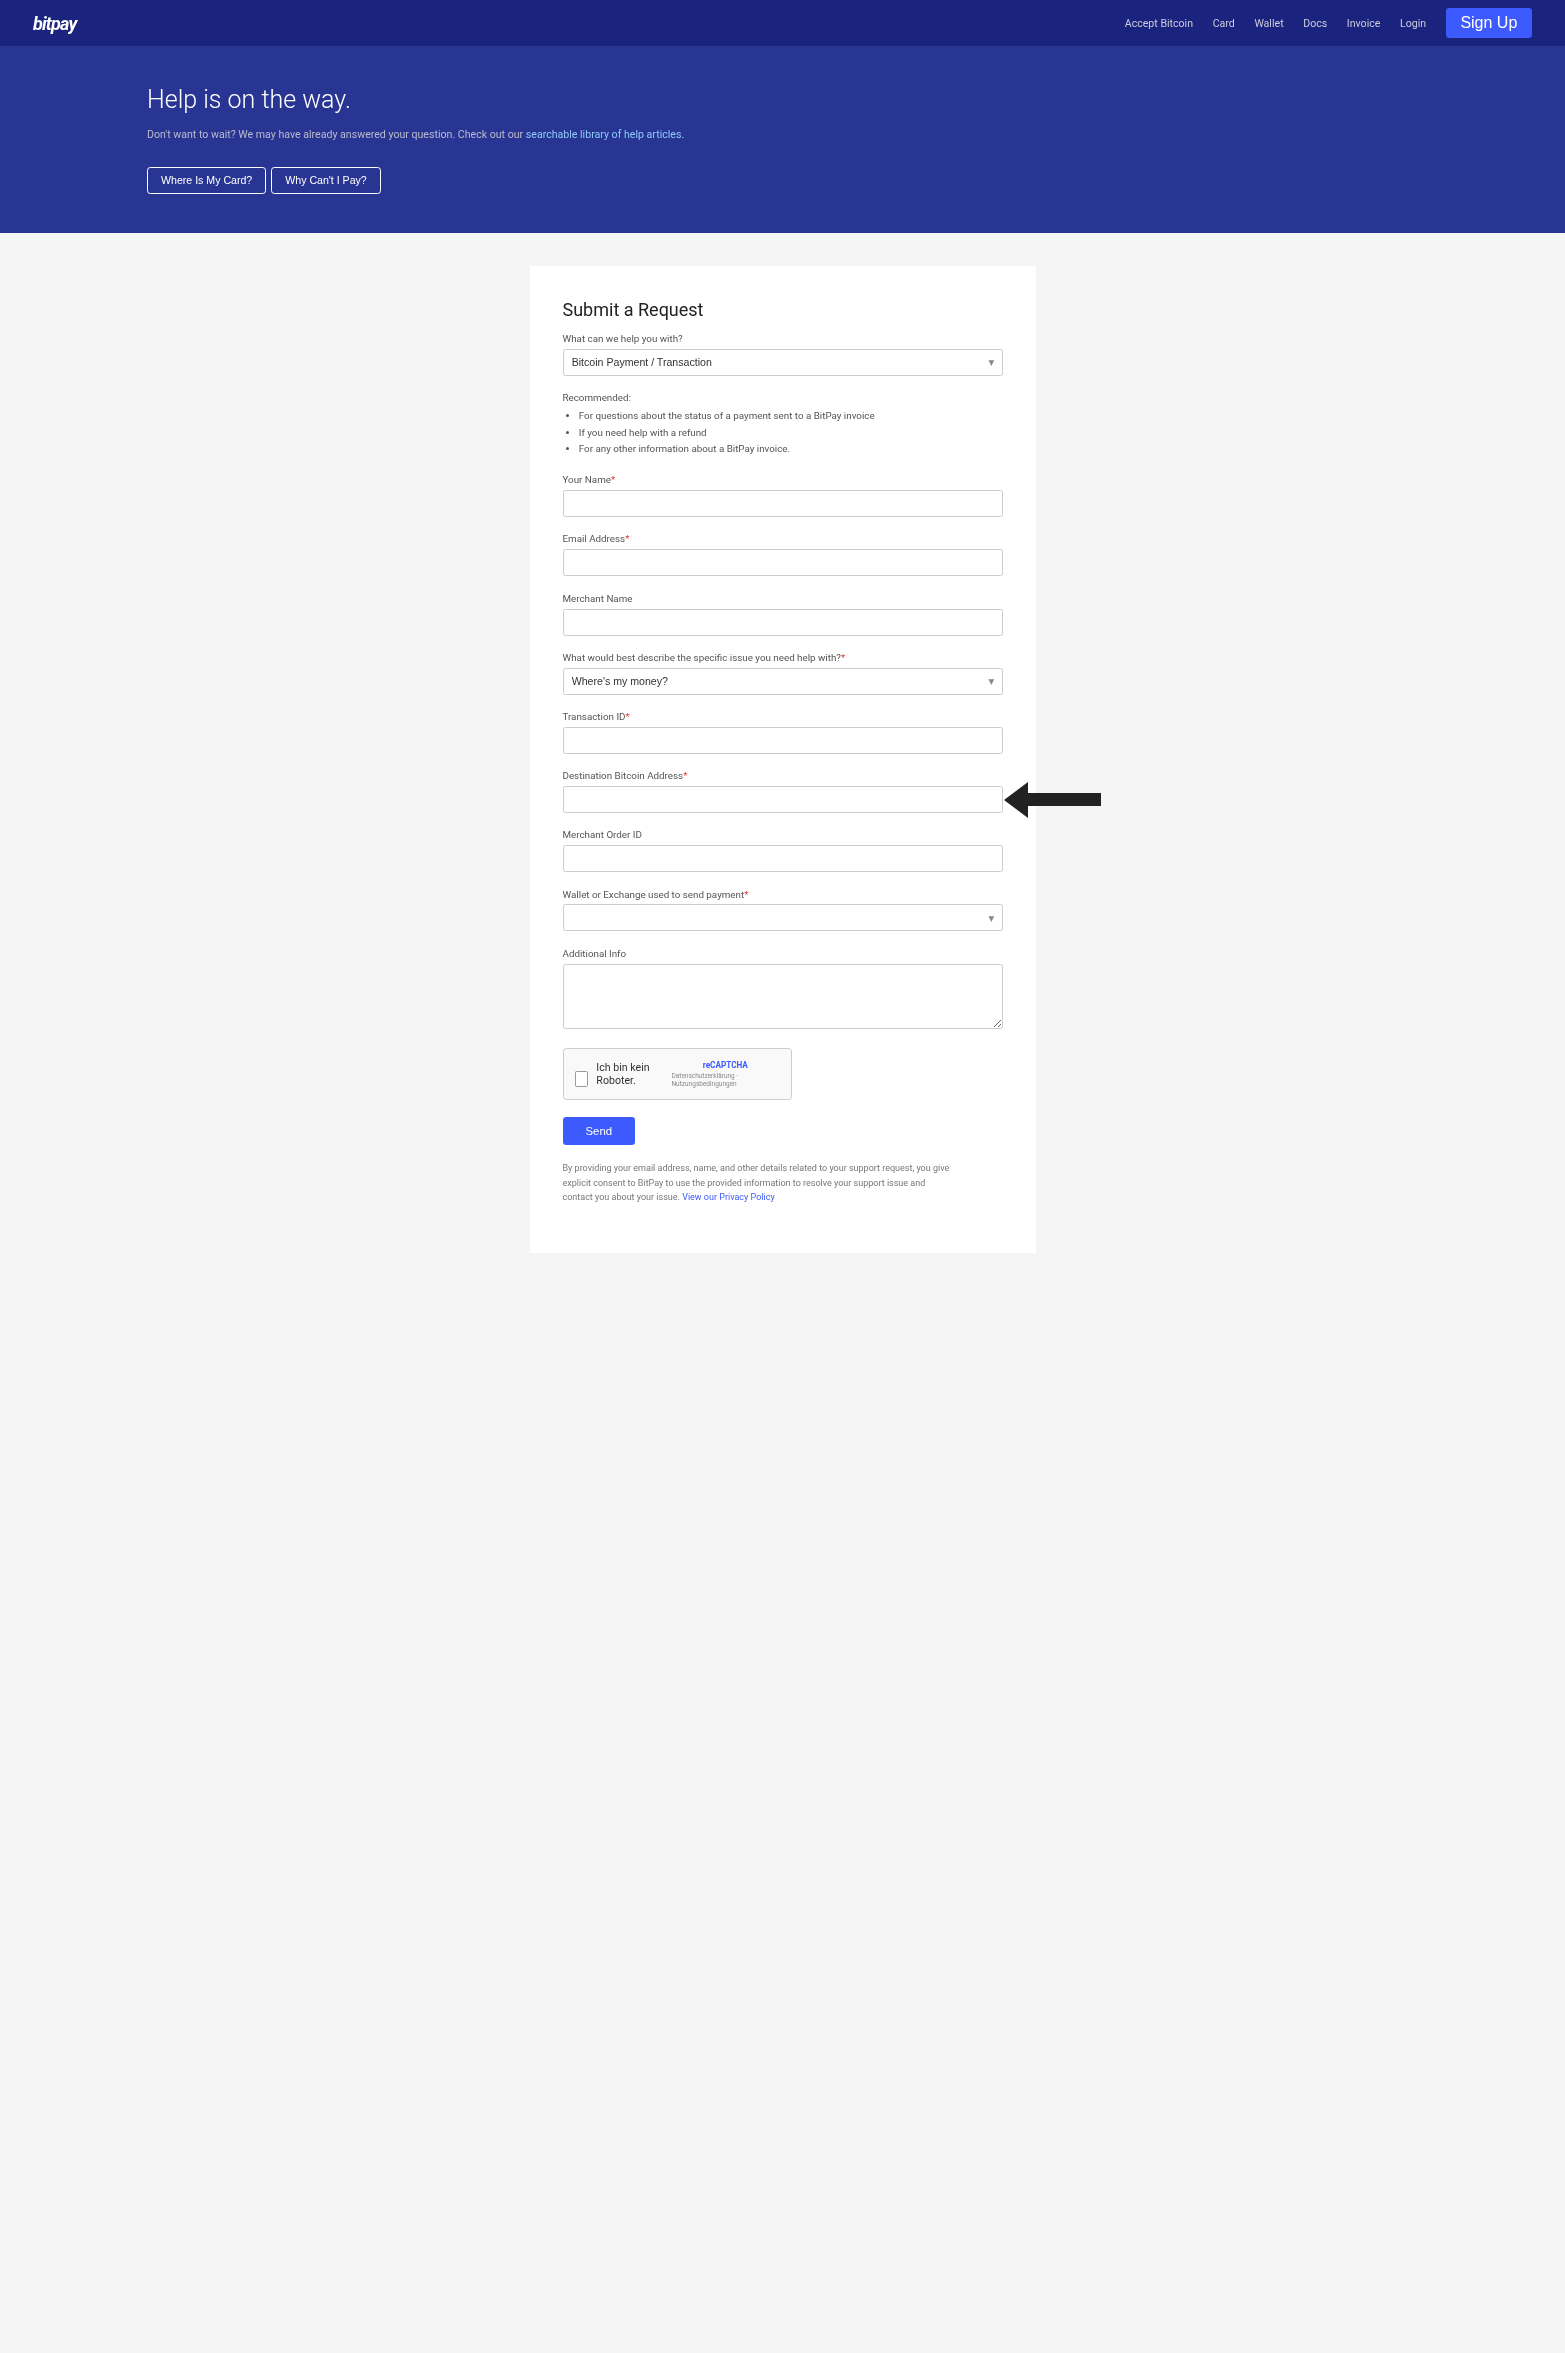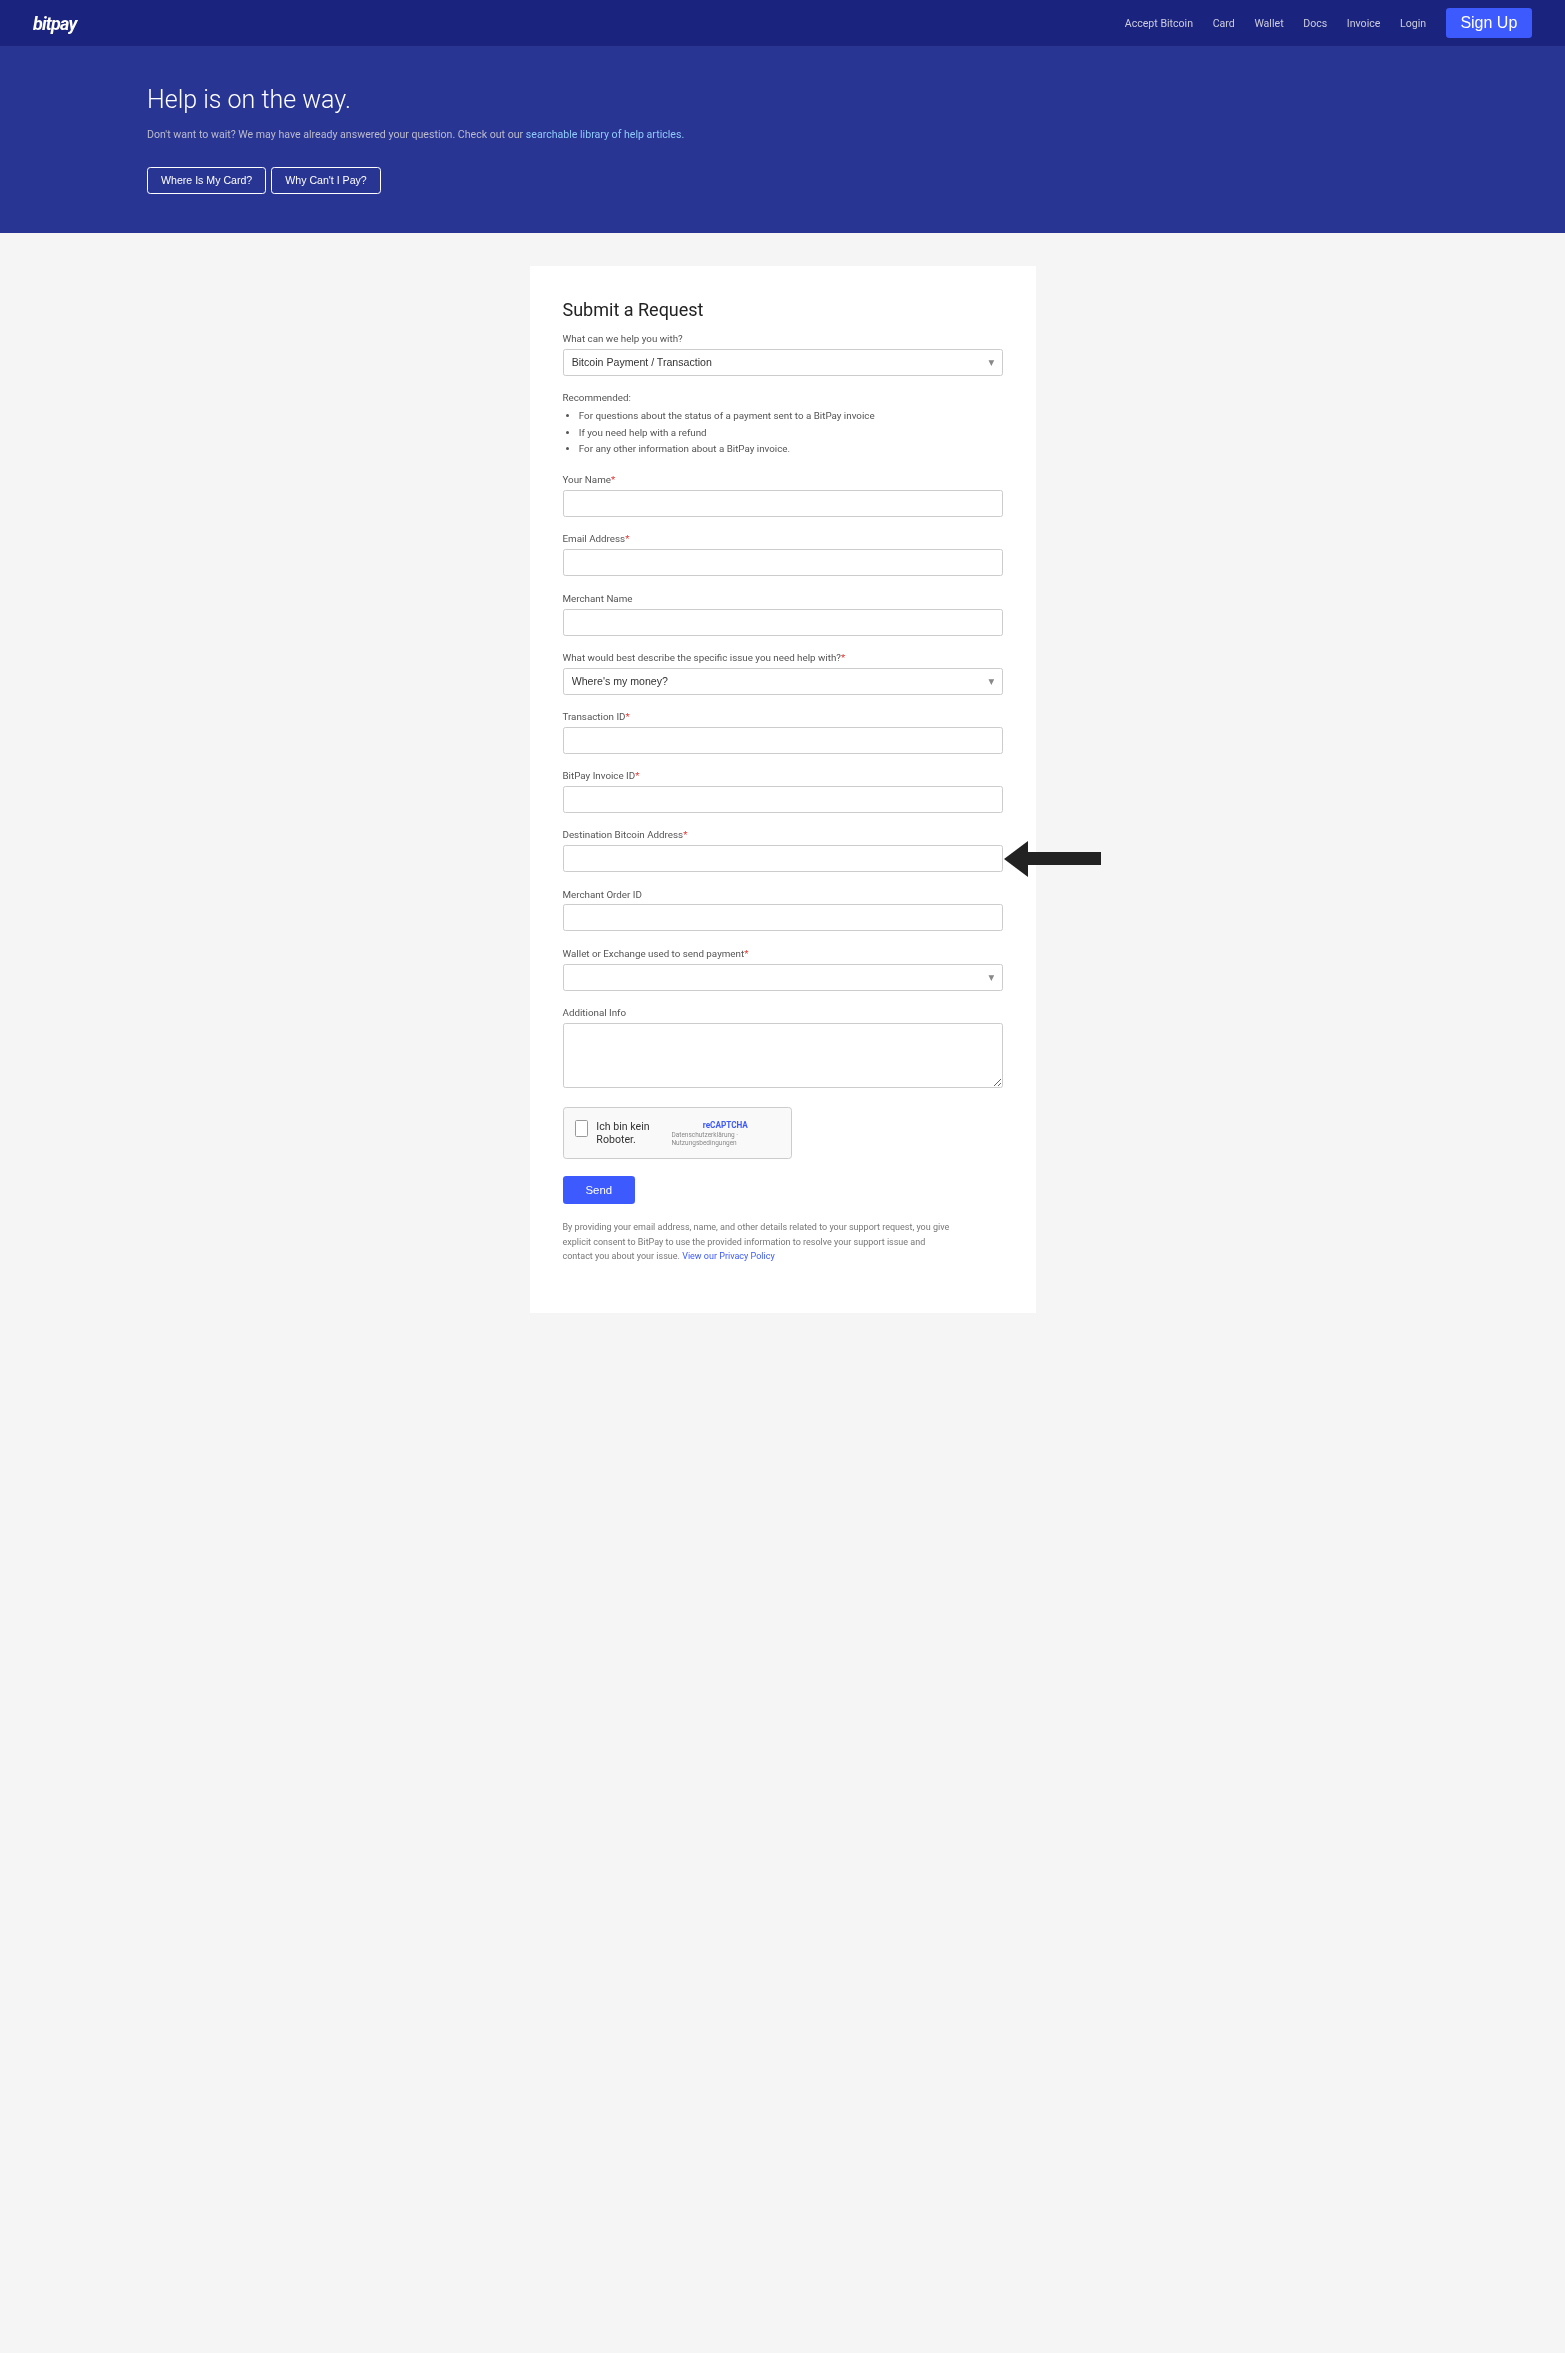--- a/index.html
+++ b/index.html
@@ -239,21 +239,21 @@
       border-radius: 3.3px;
       padding: 11.4px 11.4px;
       background: #f9f9f9;
       width: 229px;
       margin-bottom: 16.3px;
       justify-content: space-between;
     }
 
     .recaptcha-left {
       display: flex;
-      align-items: flex-start;
+      align-items: flex-end;
       gap: 8.2px;
     }
 
     .recaptcha-checkbox {
       width: 16.3px;
       height: 16.3px;
       border: 1.6px solid #999;
       border-radius: 1.6px;
       background: #fff;
     }
@@ -401,26 +401,20 @@
 
     
     <div class="form-group">
       <label class="form-label">
         <span>Transaction ID</span><span class="required">*</span>
       </label>
       <input type="text" class="form-control" style="">
     </div>
 
     
-    <div class="form-group">
-      <label class="form-label">
-        <span>BitPay Invoice ID</span><span class="required">*</span>
-      </label>
-      <input type="text" class="form-control" style="">
-    </div>
 
     
     <div class="form-group arrow-annotation">
       <label class="form-label">
         <span>Destination Bitcoin Address</span><span class="required">*</span>
       </label>
       <div style="position: relative;">
         <input type="text" class="form-control" style="">
         <div class="arrow-container">
           <div class="arrow-shape">

